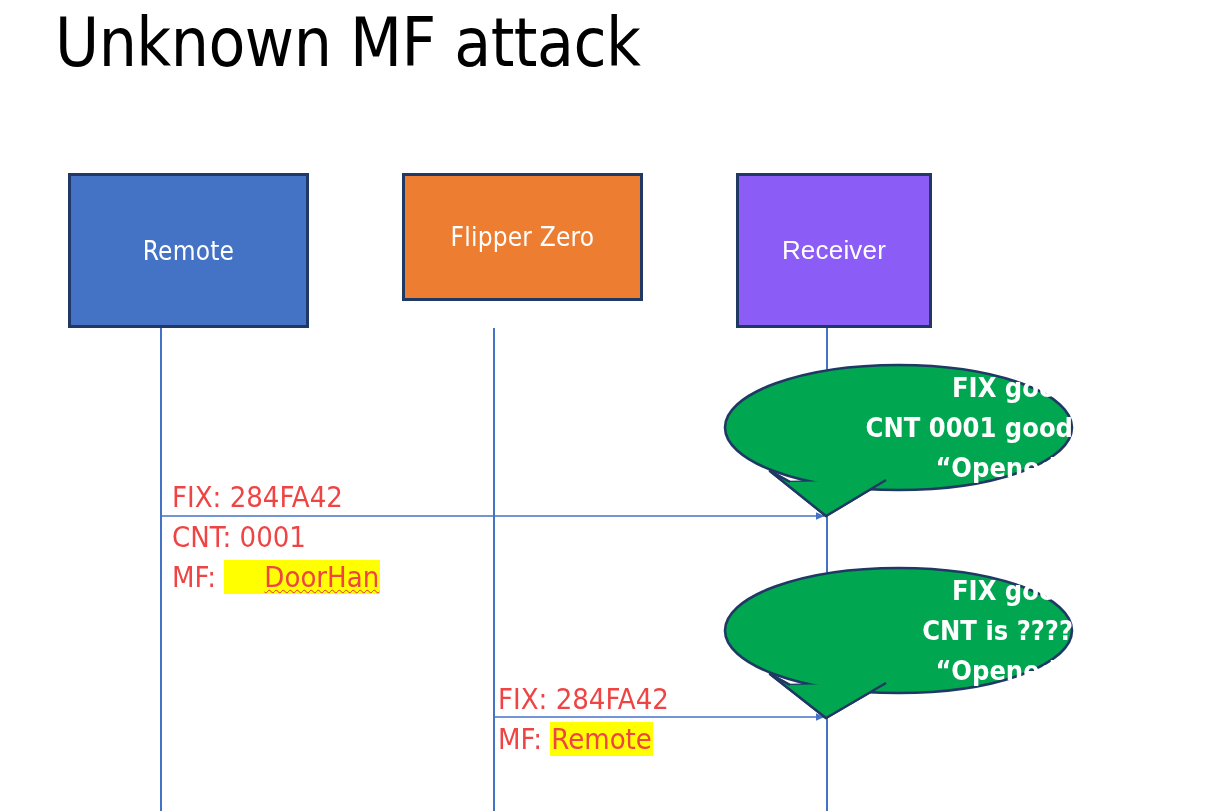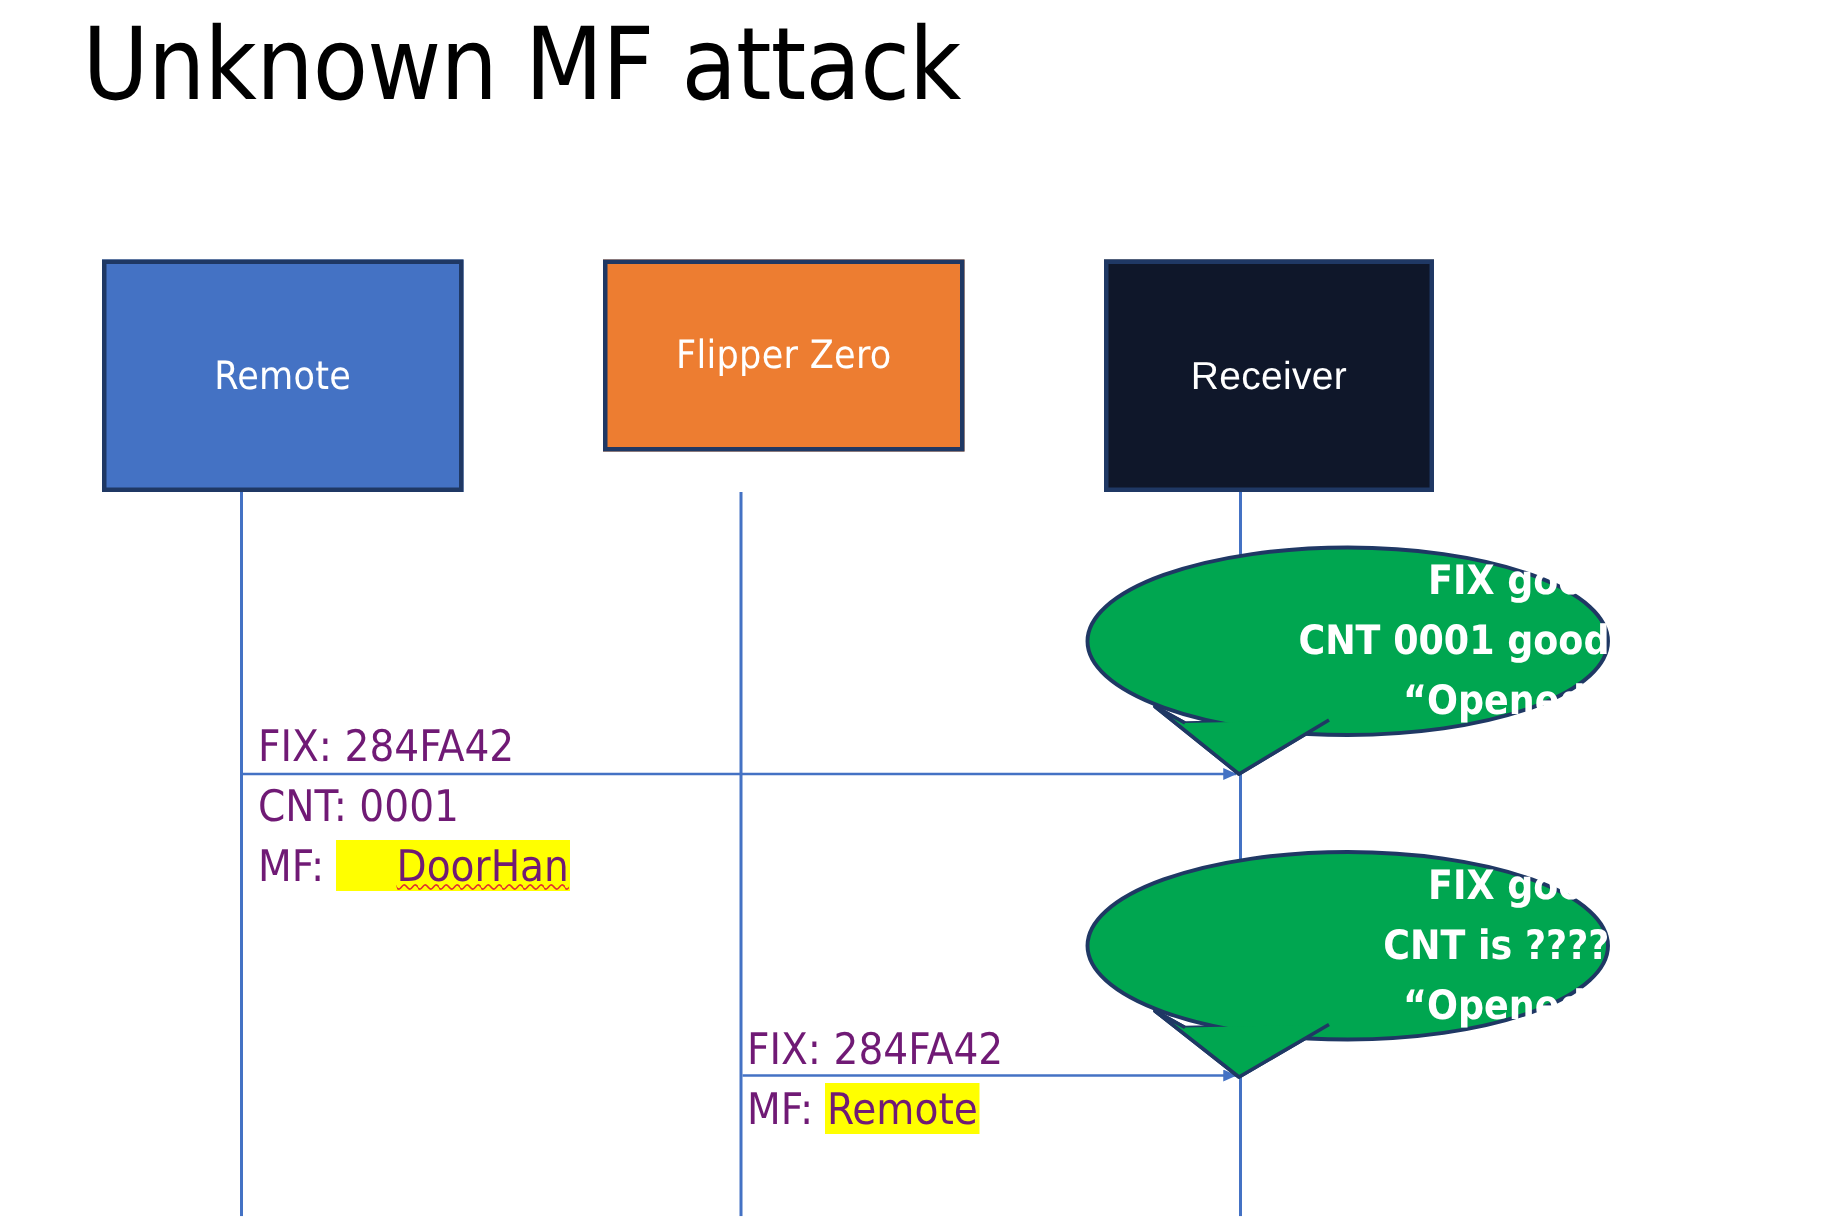--- a/index.html
+++ b/index.html
@@ -53,21 +53,21 @@
     justify-content: center;
     color: #ffffff;
     font-size: 26px;
     font-weight: 400;
     font-family: "Liberation Sans", sans-serif;
     letter-spacing: 0.2px;
     margin-left: 28px;
   }
   .actor-remote  { left: 40px;  top: 173px; width: 241px; height: 155px; background: #4472C4; }
   .actor-flipper { left: 374px; top: 173px; width: 241px; height: 128px; background: #ED7D31; }
-  .actor-receiver{ left: 708px; top: 173px; width: 220px; height: 155px; background: #0f172a; }
+  .actor-receiver{ left: 708px; top: 173px; width: 196px; height: 155px; background: #8b5cf6; }
   .actor-remote .actor-label,
   .actor-flipper .actor-label {
     font-family: "DejaVu Sans Condensed", "Liberation Sans", sans-serif;
     font-stretch: condensed;
   }
 
   
   .callout-text {
     position: absolute;
     width: 348px;
@@ -82,21 +82,21 @@
   }
   .callout-1-text { left: 725px; top: 368px; }
   .callout-2-text { left: 725px; top: 571px; }
 
   
   .msg-block {
     position: absolute;
     font-family: "DejaVu Sans Condensed", "Liberation Sans", sans-serif;
     font-stretch: condensed;
     font-size: 29px;
-    color: #701a75;
+    color: #ef4444;
     line-height: 40px;
     white-space: nowrap;
   }
   .msg-1 { left: 172px; top: 477px; }
   .msg-2 { left: 498px; top: 679px; }
 
   .msg-line { display: block; }
 
   .hl {
     background: #FFFF00;

